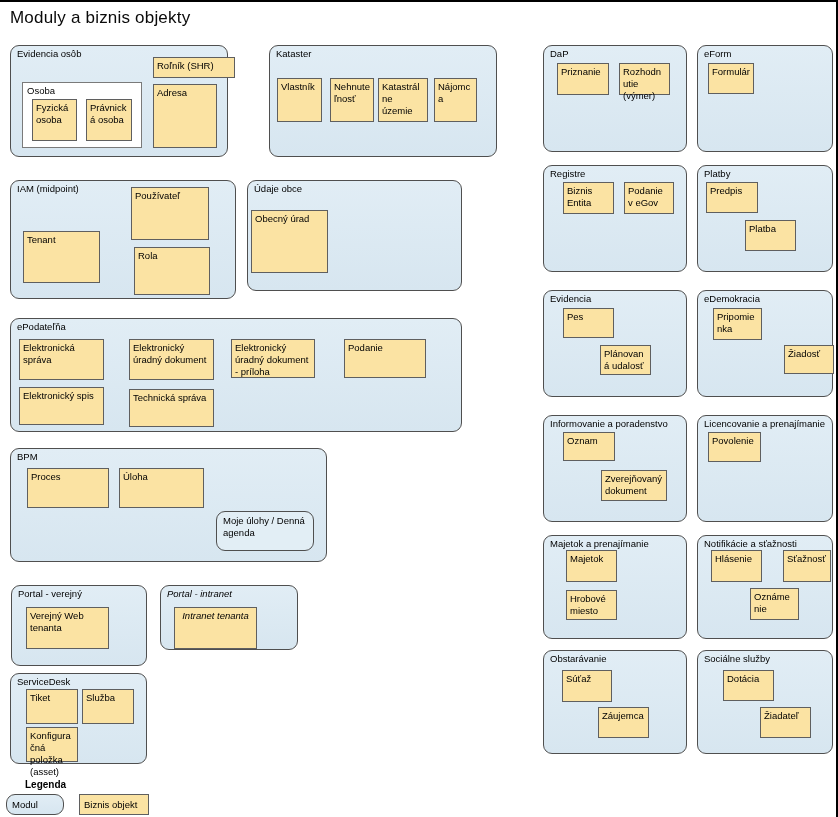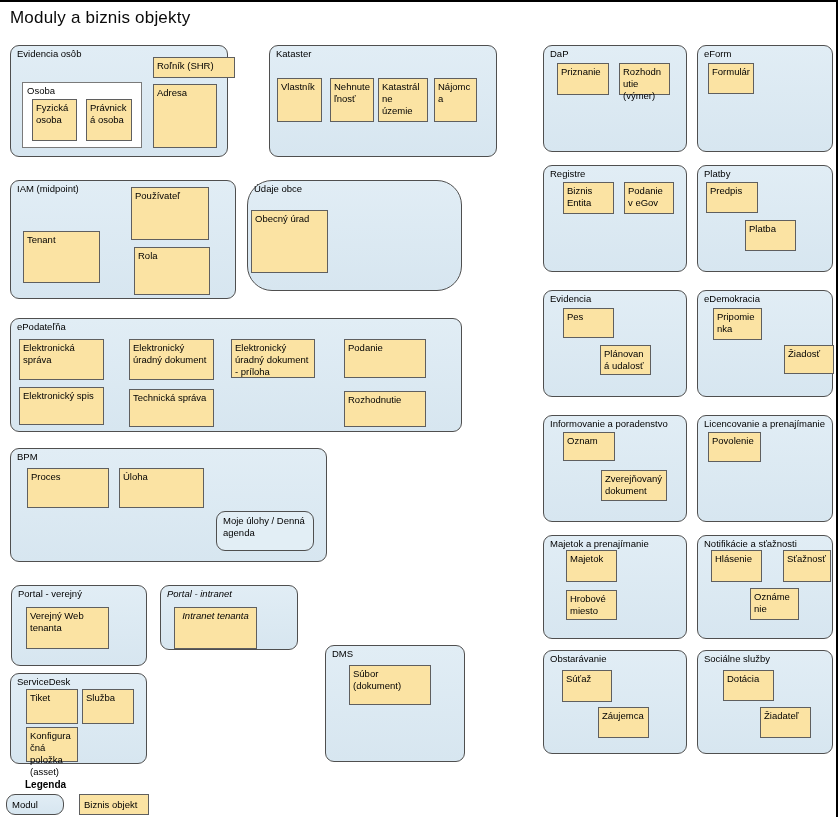--- a/index.html
+++ b/index.html
@@ -99,21 +99,21 @@
       <div class="obj object" style="left: 12px; top: 50px; width: 77px; height: 52px;">
         <span class="obj-label">Tenant</span>
       </div>
       <div class="obj object" style="left: 120px; top: 6px; width: 78px; height: 53px;">
         <span class="obj-label">Používateľ</span>
       </div>
       <div class="obj object" style="left: 123px; top: 66px; width: 76px; height: 48px;">
         <span class="obj-label">Rola</span>
       </div>
     </div>
-    <div class="module" style="left: 247px; top: 178px; width: 215px; height: 111px; border-radius: 25px;">
+    <div class="module" style="left: 247px; top: 178px; width: 215px; height: 111px;">
       <div class="module-label">Údaje obce</div>
       <div class="obj object" style="left: 3px; top: 29px; width: 77px; height: 63px;">
         <span class="obj-label">Obecný úrad</span>
       </div>
     </div>
     <div class="module" style="left: 10px; top: 316px; width: 452px; height: 114px;">
       <div class="module-label">ePodateľňa</div>
       <div class="obj object" style="left: 8px; top: 20px; width: 85px; height: 41px;">
         <span class="obj-label">Elektronická správa</span>
       </div>
@@ -125,23 +125,20 @@
       </div>
       <div class="obj object" style="left: 333px; top: 20px; width: 82px; height: 39px;">
         <span class="obj-label">Podanie</span>
       </div>
       <div class="obj object" style="left: 8px; top: 68px; width: 85px; height: 38px;">
         <span class="obj-label">Elektronický spis</span>
       </div>
       <div class="obj object" style="left: 118px; top: 70px; width: 85px; height: 38px;">
         <span class="obj-label">Technická správa</span>
       </div>
-      <div class="obj object" style="left: 333px; top: 72px; width: 82px; height: 36px;">
-        <span class="obj-label">Rozhodnutie</span>
-      </div>
     </div>
     <div class="module" style="left: 10px; top: 446px; width: 317px; height: 114px;">
       <div class="module-label">BPM</div>
       <div class="obj object" style="left: 16px; top: 19px; width: 82px; height: 40px;">
         <span class="obj-label">Proces</span>
       </div>
       <div class="obj object" style="left: 108px; top: 19px; width: 85px; height: 40px;">
         <span class="obj-label">Úloha</span>
       </div>
       <div class="obj rounded" style="left: 205px; top: 62px; width: 98px; height: 40px;">
@@ -165,26 +162,20 @@
       <div class="obj object" style="left: 15px; top: 15px; width: 52px; height: 35px;">
         <span class="obj-label">Tiket</span>
       </div>
       <div class="obj object" style="left: 71px; top: 15px; width: 52px; height: 35px;">
         <span class="obj-label">Služba</span>
       </div>
       <div class="obj object" style="left: 15px; top: 53px; width: 52px; height: 35px;">
         <span class="obj-label">Konfiguračná položka (asset)</span>
       </div>
     </div>
-    <div class="module" style="left: 325px; top: 643px; width: 140px; height: 117px;">
-      <div class="module-label">DMS</div>
-      <div class="obj object" style="left: 23px; top: 19px; width: 82px; height: 40px;">
-        <span class="obj-label">Súbor (dokument)</span>
-      </div>
-    </div>
     <div class="module" style="left: 543px; top: 43px; width: 144px; height: 107px;">
       <div class="module-label">DaP</div>
       <div class="obj object" style="left: 13px; top: 17px; width: 52px; height: 32px;">
         <span class="obj-label">Priznanie</span>
       </div>
       <div class="obj object" style="left: 75px; top: 17px; width: 51px; height: 32px;">
         <span class="obj-label">Rozhodnutie (výmer)</span>
       </div>
     </div>
     <div class="module" style="left: 697px; top: 43px; width: 136px; height: 107px;">

